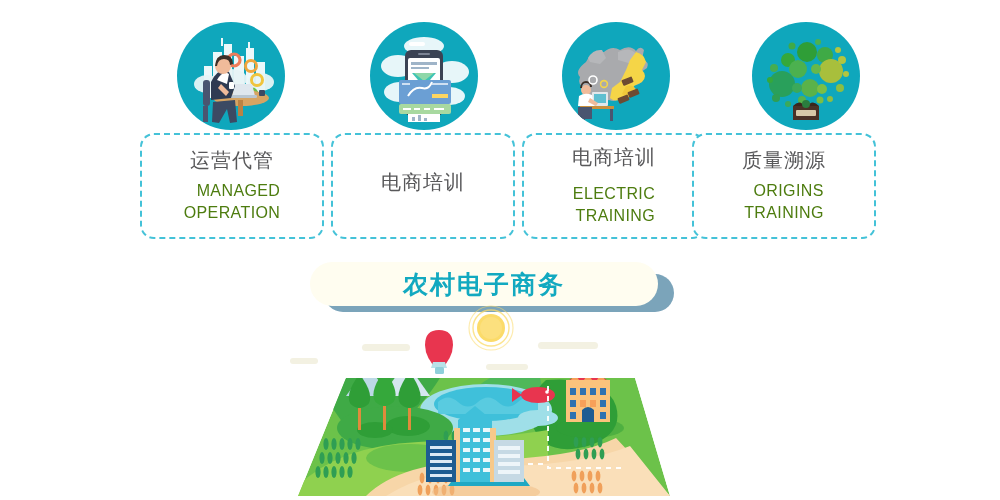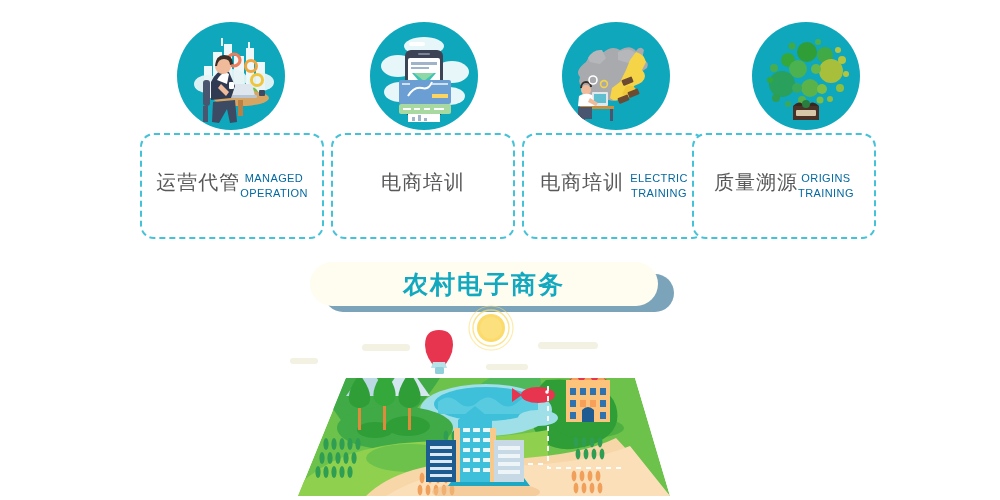--- a/index.html
+++ b/index.html
@@ -16,29 +16,29 @@
     position:absolute;width:108px;height:108px;border-radius:50%;
     background:#0fa7bc;overflow:hidden;
   }
   .icon-svg{display:block;width:108px;height:108px;}
 
   
   .card{
     position:absolute;top:133px;width:184px;height:106px;
     border:2px dashed #44c2d8;border-radius:14px;
     background:#ffffff;
-    display:flex;flex-direction:row;align-items:center;justify-content:center;
+    display:flex;flex-direction:column;align-items:center;justify-content:center;
     box-sizing:border-box;
   }
   .card-cn{
     font-size:20px;color:#58585a;letter-spacing:1px;
     line-height:1.1;margin-bottom:9px;white-space:nowrap;
   }
   .card-en{
-    font-size:11px;color:#0369a1;line-height:1.35;text-align:center;
+    font-size:16px;color:#4d7c0f;line-height:1.35;text-align:right;
     letter-spacing:.4px;white-space:nowrap;
   }
 
   
   #banner-wrap{position:absolute;left:310px;top:262px;width:360px;height:52px;}
   #banner-ribbon{
     position:absolute;left:14px;top:12px;width:350px;height:38px;
     background:#7ba4ba;border-radius:19px;
   }
   .ribbon-dash{

